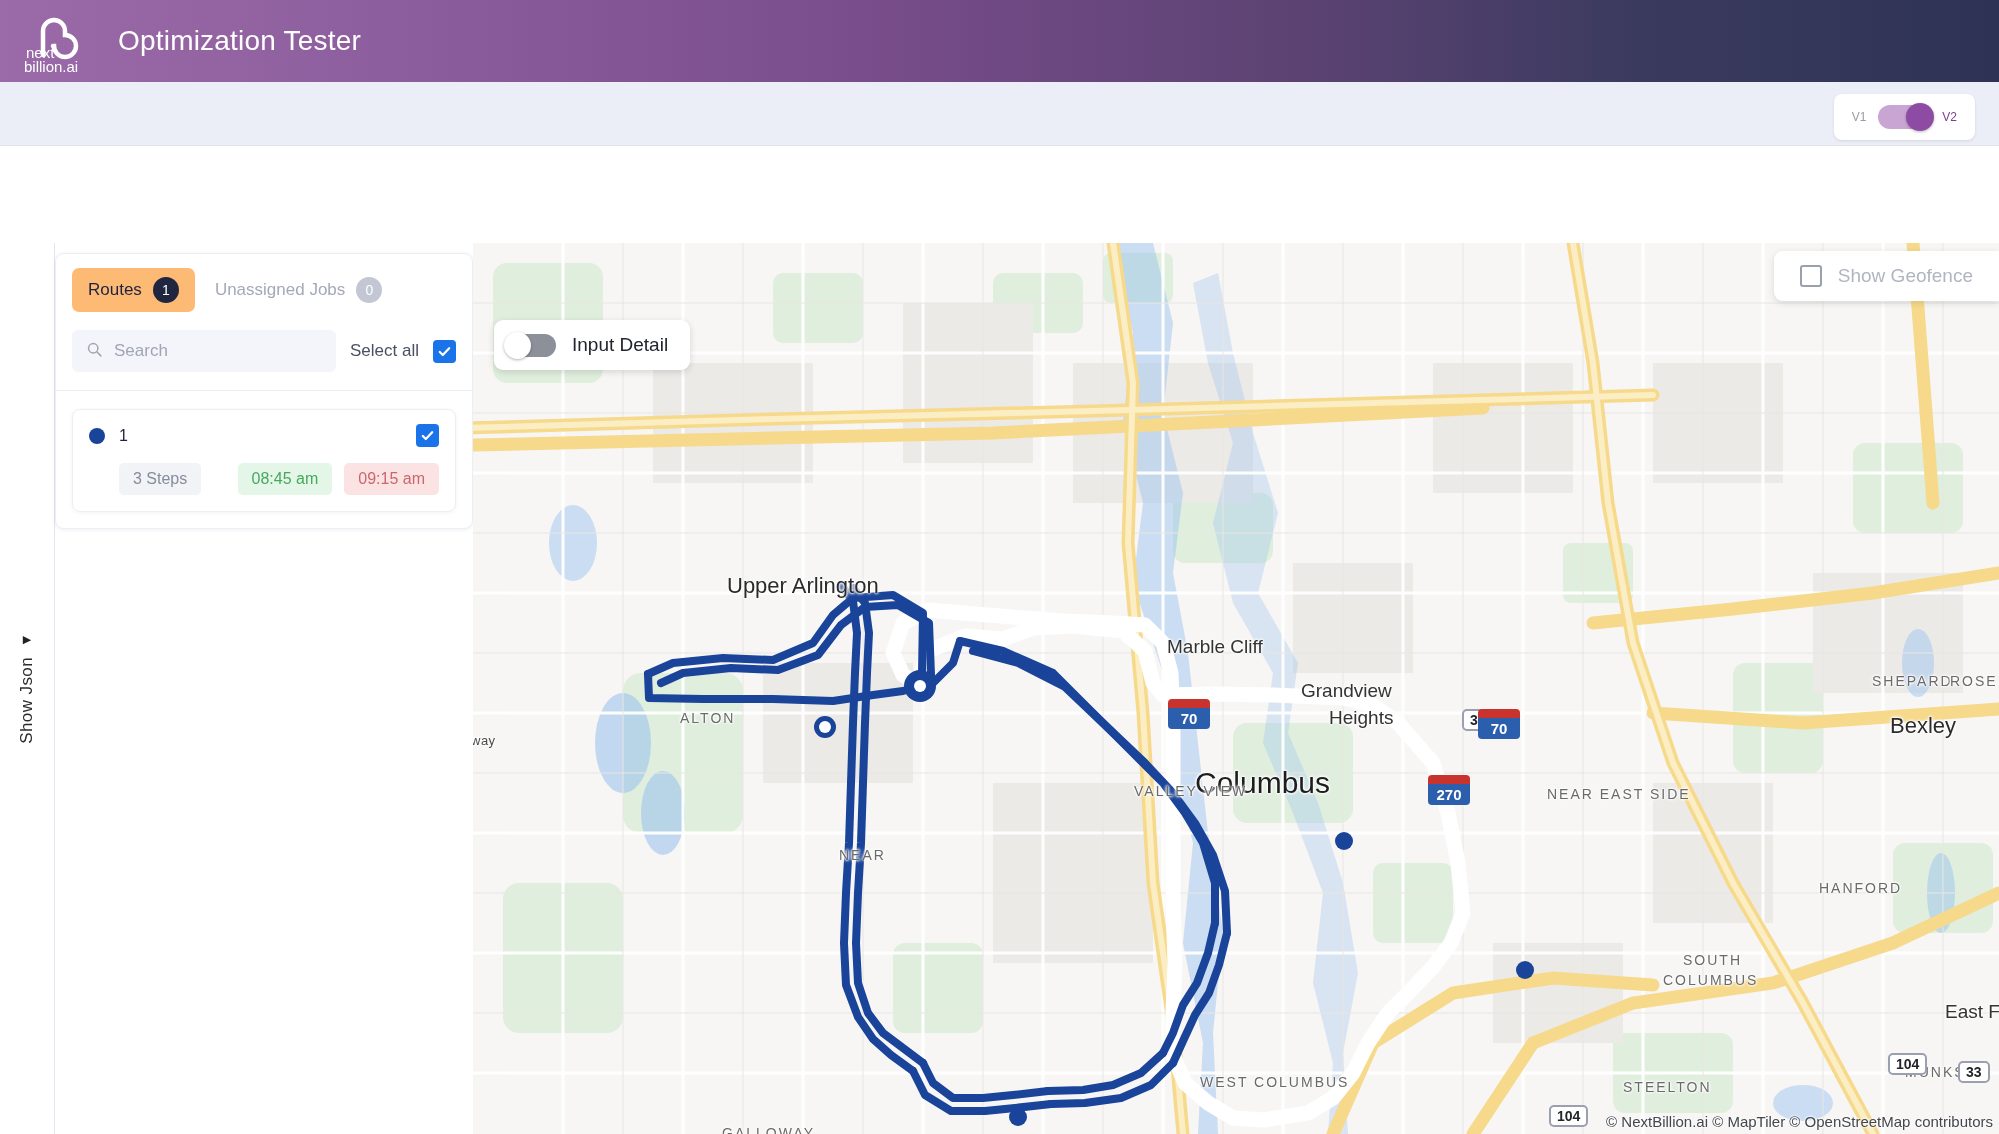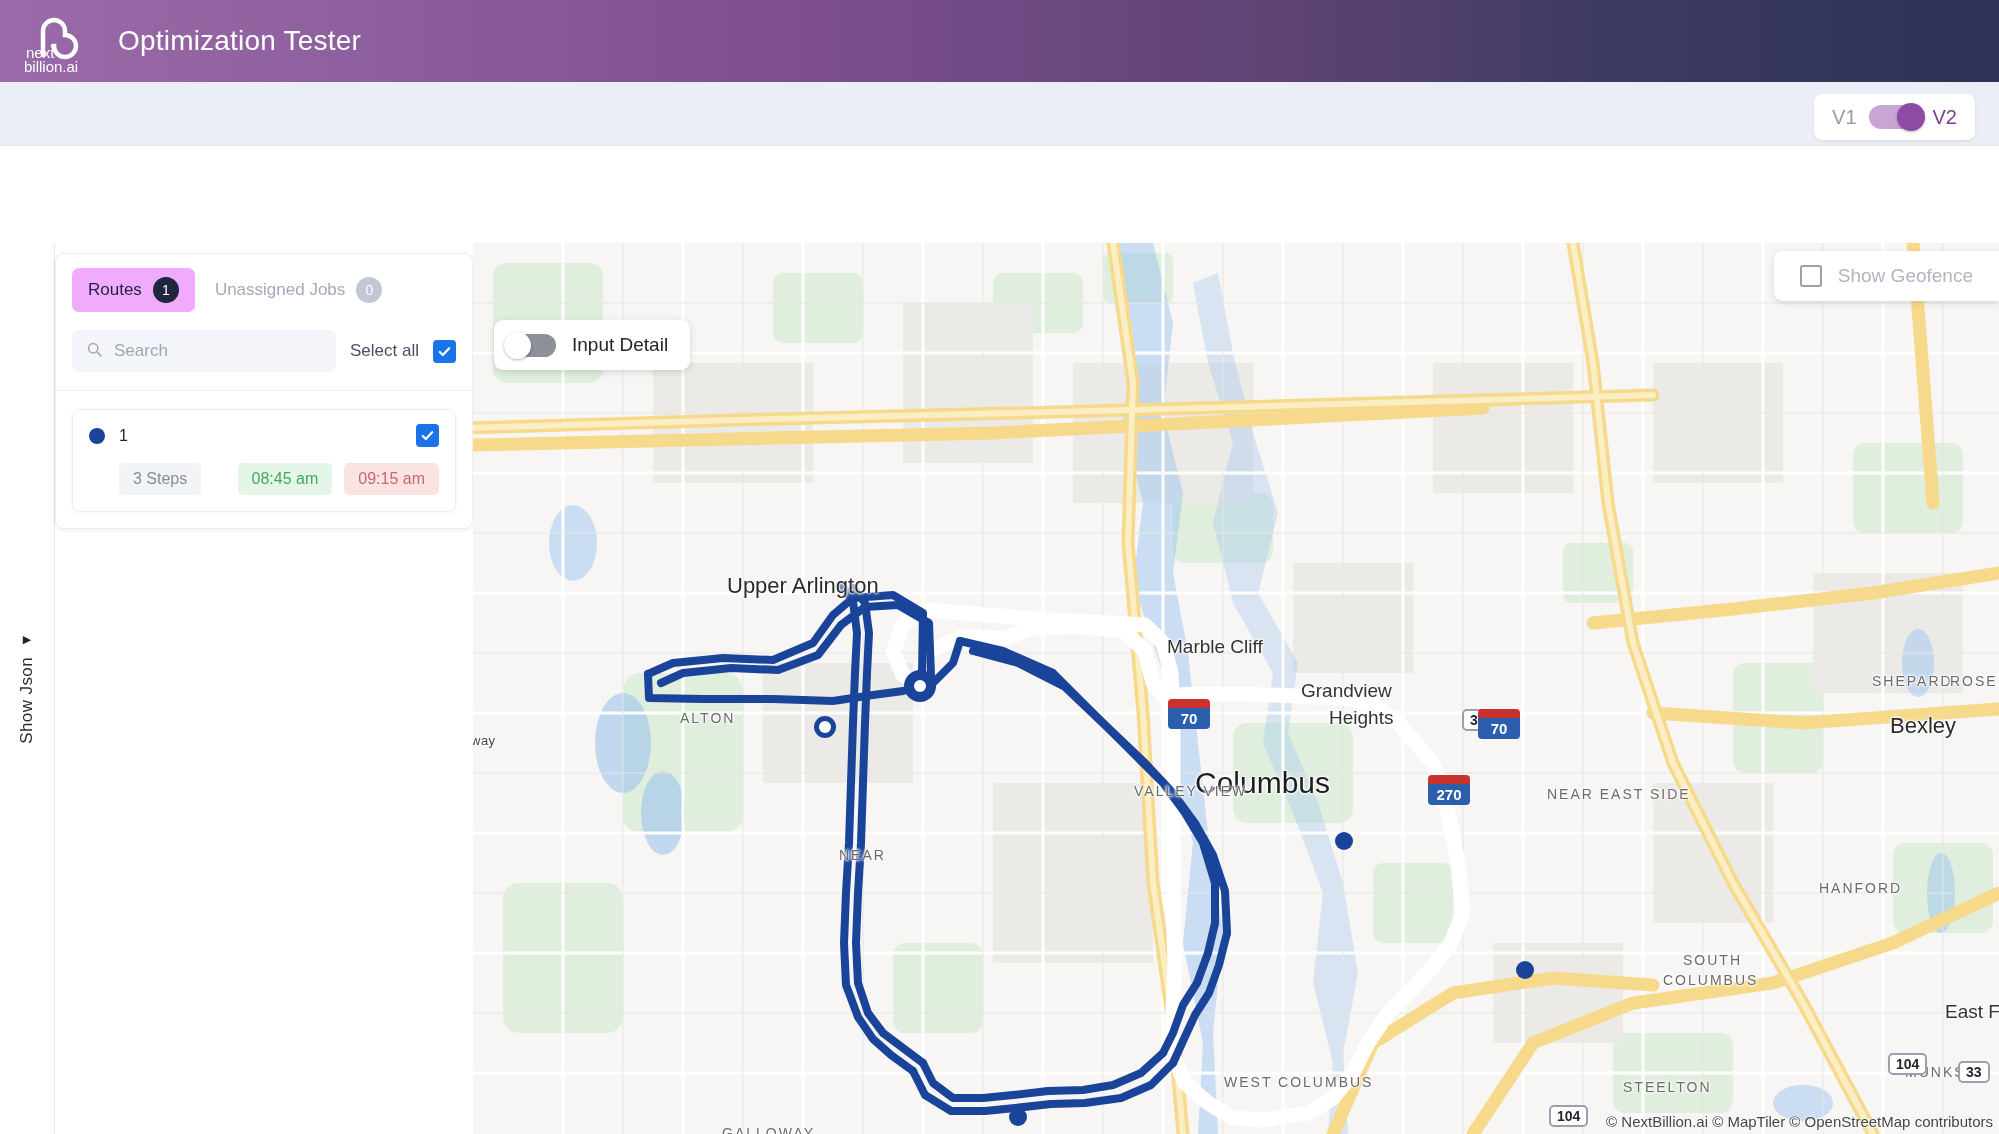--- a/index.html
+++ b/index.html
@@ -41,21 +41,21 @@
     content: ""; position: absolute; left: 0; right: 0; bottom: 0;
     height: 3px; background: #1f2340;
   }
 
   .version-toggle {
     position: absolute; right: 24px; top: 12px;
     height: 46px; background: #ffffff; border-radius: 8px;
     display: flex; align-items: center; gap: 12px; padding: 0 18px;
     box-shadow: 0 1px 3px rgba(0,0,0,0.10);
   }
-  .v-label { font-size: 20px; color: #9b9ba6; text-align: right; }
+  .v-label { font-size: 12px; color: #9b9ba6; text-align: right; }
   .v-label.on { color: #7b3f8f; }
   .switch {
     width: 52px; height: 24px; border-radius: 12px; position: relative;
     background: #c9a5d4; cursor: pointer;
   }
   .switch .knob {
     position: absolute; width: 28px; height: 28px; border-radius: 50%;
     background: #8e4ba3; top: -2px; right: -4px;
     box-shadow: 0 1px 3px rgba(0,0,0,0.28);
   }
@@ -119,21 +119,21 @@
     position: absolute; left: 55px; top: 10px; width: 418px;
     background: #ffffff; border: 1px solid #eceef5; border-radius: 9px;
     box-shadow: 0 1px 5px rgba(20,25,60,0.07);
     padding: 14px 16px 16px 16px;
   }
   .seg-tabs { display: flex; align-items: center; gap: 4px; }
   .seg {
     display: flex; align-items: center; gap: 11px; padding: 9px 16px;
     border-radius: 7px; cursor: pointer; font-size: 17px; color: #a4a9b8;
   }
-  .seg.active { background: #f0abfc; color: #1d2340; }
+  .seg.active { background: #fdba74; color: #1d2340; }
   .badge {
     min-width: 26px; height: 26px; border-radius: 13px; display: flex;
     align-items: center; justify-content: center; font-size: 14px; padding: 0 8px;
   }
   .badge.dark { background: #20263f; color: #ffffff; }
   .badge.grey { background: #c2c7d3; color: #ffffff; }
 
   .searchrow { display: flex; align-items: center; gap: 14px; margin-top: 18px; }
   .search-box {
     flex: 1; height: 42px; background: #f3f5fa; border-radius: 6px;
@@ -468,21 +468,21 @@
 
       <span class="maplabel ml-small" style="left:694px; top:393px;">Marble Cliff</span>
       <span class="maplabel ml-small" style="left:828px; top:437px;">Grandview</span>
       <span class="maplabel ml-small" style="left:856px; top:464px;">Heights</span>
 
       <span class="maplabel ml-nbhd" style="left:661px; top:540px;">VALLEY VIEW</span>
       <span class="maplabel ml-nbhd" style="left:366px; top:604px;">NEAR</span>
       <span class="maplabel ml-nbhd" style="left:207px; top:467px;">ALTON</span>
       <span class="maplabel ml-nbhd" style="left:249px; top:882px;">GALLOWAY</span>
 
-      <span class="maplabel ml-nbhd" style="left:727px; top:831px;margin-left:24px;">WEST COLUMBUS</span>
+      <span class="maplabel ml-nbhd" style="left:727px; top:831px;">WEST COLUMBUS</span>
       <span class="maplabel ml-nbhd" style="left:1210px; top:709px;">SOUTH</span>
       <span class="maplabel ml-nbhd" style="left:1190px; top:729px;">COLUMBUS</span>
       <span class="maplabel ml-nbhd" style="left:1074px; top:543px;">NEAR EAST SIDE</span>
       <span class="maplabel ml-nbhd" style="left:1399px; top:430px;">SHEPARD</span>
       <span class="maplabel ml-nbhd" style="left:1477px; top:430px;">ROSE</span>
       <span class="maplabel ml-nbhd" style="left:1346px; top:637px;">HANFORD</span>
       <span class="maplabel ml-nbhd" style="left:1150px; top:836px;">STEELTON</span>
       <span class="maplabel ml-nbhd" style="left:1432px; top:821px;">MUNKS C</span>
 
       <span class="maplabel ml-small" style="left:1472px; top:758px;">East Fre</span>

